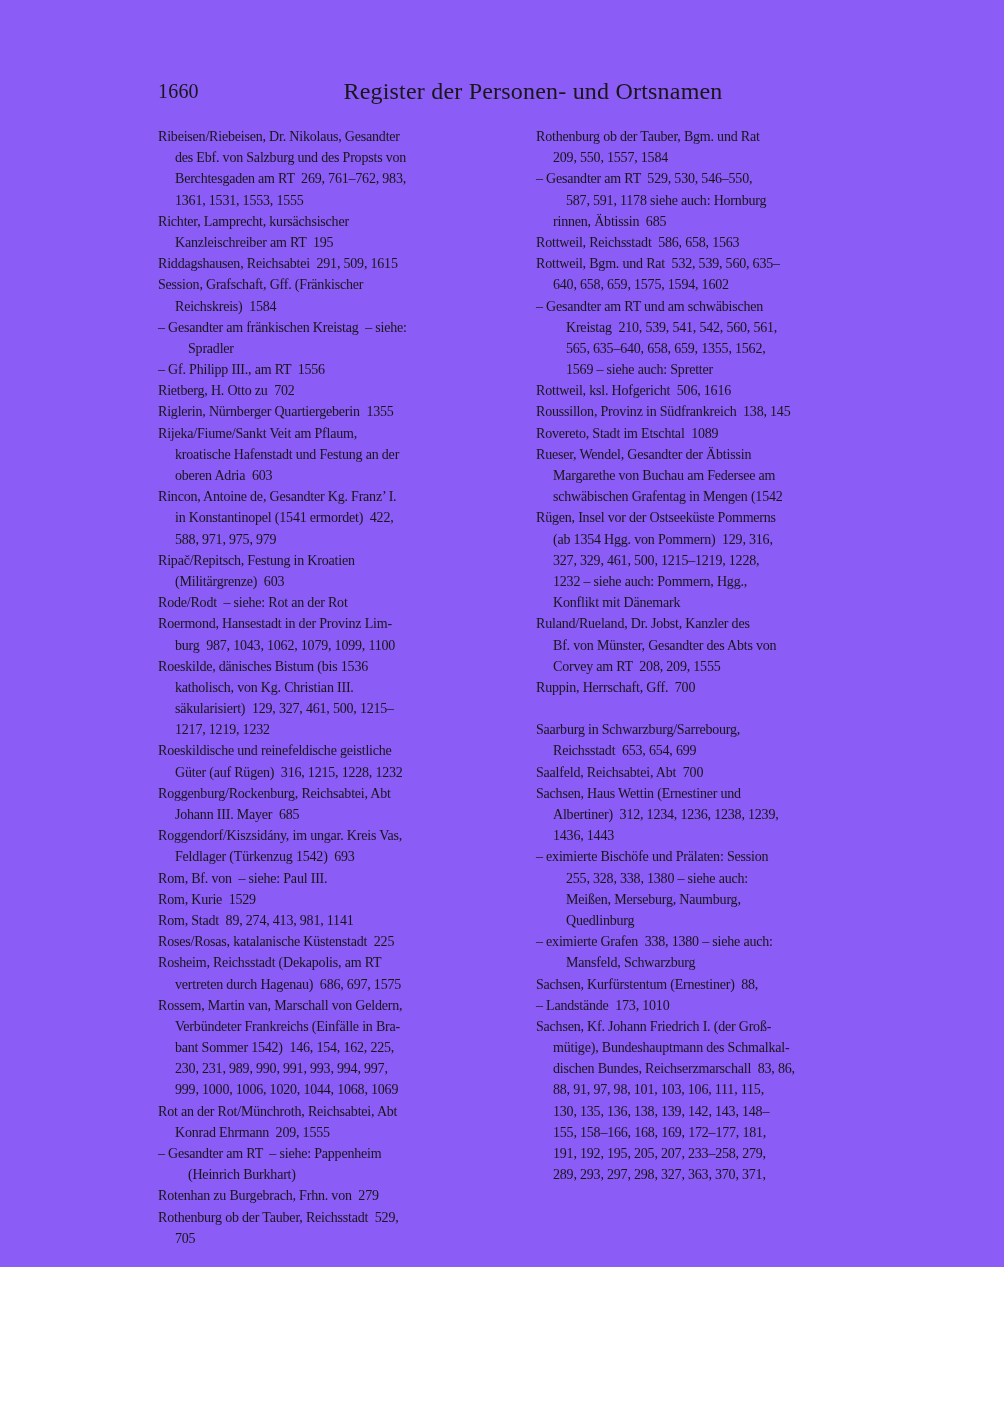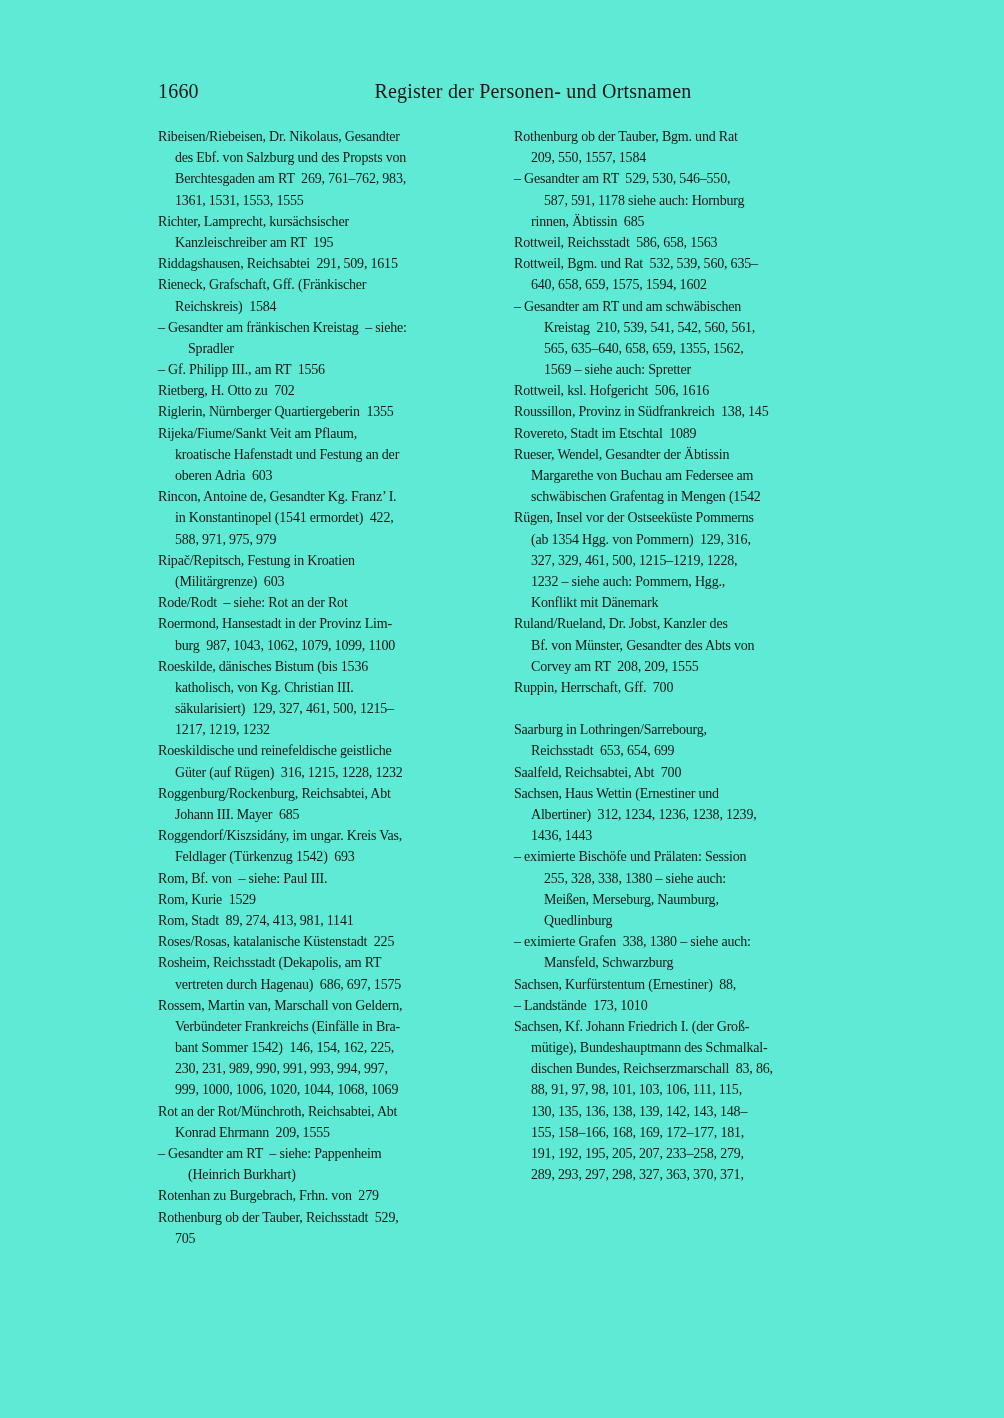--- a/index.html
+++ b/index.html
@@ -3,53 +3,53 @@
 <meta charset="utf-8">
 <style>
   html, body {
     margin: 0;
     padding: 0;
     background: #ffffff;
   }
   .page {
     position: relative;
     width: 1004px;
-    height: 1418px;
-    background: #5eead4;
+    height: 1267px;
+    background: #8b5cf6;
     color: #171717;
     font-family: "Liberation Serif", "DejaVu Serif", serif;
     overflow: hidden;
   }
   .page-number {
     position: absolute;
     left: 158px;
     top: 79px;
     font-size: 20px;
     line-height: 24px;
     letter-spacing: 0.2px;
   }
   .running-head {
     position: absolute;
     left: 533px;
     top: 79px;
     transform: translateX(-50%);
-    font-size: 20px;
+    font-size: 24px;
     line-height: 24px;
     white-space: nowrap;
     letter-spacing: 0.2px;
   }
   .col {
     position: absolute;
     top: 126px;
     font-size: 14px;
     line-height: 21.2px;
     letter-spacing: -0.2px;
   }
   .col-left  { left: 158px; width: 376px; }
-  .col-right { left: 514px; width: 400px; }
+  .col-right { left: 536px; width: 400px; }
   .entry { margin: 0; padding: 0; }
   .line {
     white-space: pre;
     height: 21.2px;
   }
   .entry.main .line.cont { padding-left: 17px; }
   .entry.dash .line.cont { padding-left: 30px; }
   .entry.gap { height: 21.2px; }
 </style>
 </head>
@@ -67,21 +67,21 @@
         <div class="line cont">1361, 1531, 1553, 1555</div>
       </div>
       <div class="entry main">
         <div class="line">Richter, Lamprecht, kursächsischer</div>
         <div class="line cont">Kanzleischreiber am RT  195</div>
       </div>
       <div class="entry main">
         <div class="line">Riddagshausen, Reichsabtei  291, 509, 1615</div>
       </div>
       <div class="entry main">
-        <div class="line">Rieneck, Grafschaft, Gff. (Fränkischer</div>
+        <div class="line">Session, Grafschaft, Gff. (Fränkischer</div>
         <div class="line cont">Reichskreis)  1584</div>
       </div>
       <div class="entry dash">
         <div class="line">– Gesandter am fränkischen Kreistag  – siehe:</div>
         <div class="line cont">Spradler</div>
       </div>
       <div class="entry dash">
         <div class="line">– Gf. Philipp III., am RT  1556</div>
       </div>
       <div class="entry main">
@@ -217,21 +217,21 @@
       <div class="entry main">
         <div class="line">Ruland/Rueland, Dr. Jobst, Kanzler des</div>
         <div class="line cont">Bf. von Münster, Gesandter des Abts von</div>
         <div class="line cont">Corvey am RT  208, 209, 1555</div>
       </div>
       <div class="entry main">
         <div class="line">Ruppin, Herrschaft, Gff.  700</div>
       </div>
       <div class="entry gap"></div>
       <div class="entry main">
-        <div class="line">Saarburg in Lothringen/Sarrebourg,</div>
+        <div class="line">Saarburg in Schwarzburg/Sarrebourg,</div>
         <div class="line cont">Reichsstadt  653, 654, 699</div>
       </div>
       <div class="entry main">
         <div class="line">Saalfeld, Reichsabtei, Abt  700</div>
       </div>
       <div class="entry main">
         <div class="line">Sachsen, Haus Wettin (Ernestiner und</div>
         <div class="line cont">Albertiner)  312, 1234, 1236, 1238, 1239,</div>
         <div class="line cont">1436, 1443</div>
       </div>

